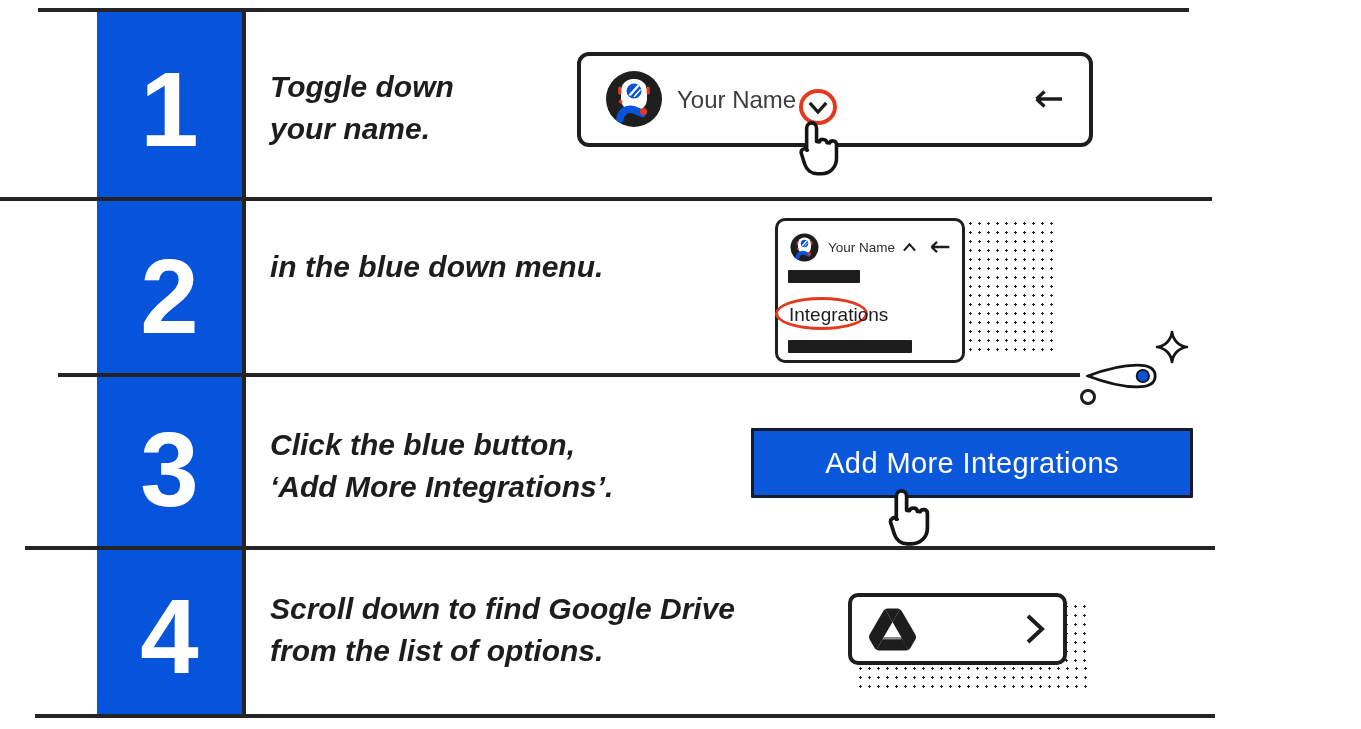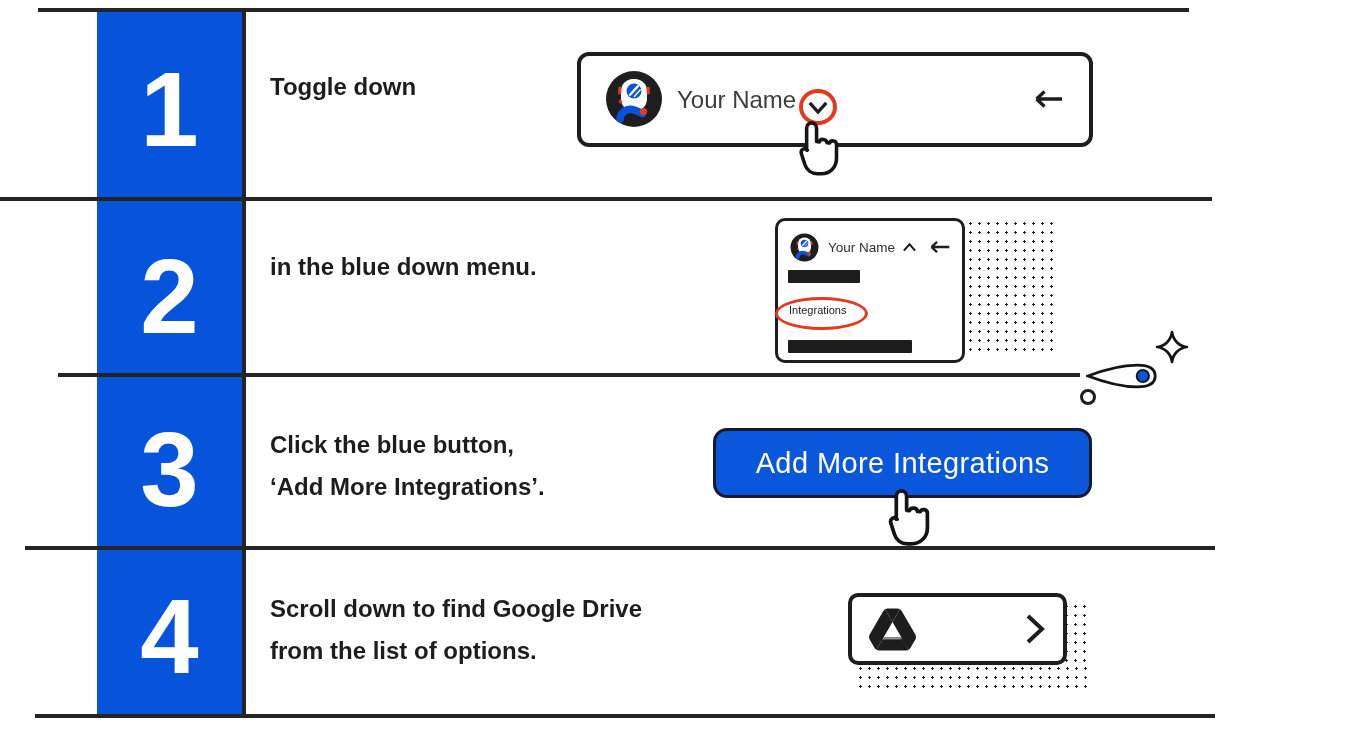--- a/index.html
+++ b/index.html
@@ -14,21 +14,21 @@
   .hl-top{left:38px;top:8px;width:1151px;}
   .hl-12{left:0px;top:197px;width:1212px;}
   .hl-23{left:58px;top:373px;width:1022px;}
   .hl-34{left:25px;top:546px;width:1190px;}
   .hl-bot{left:35px;top:714px;width:1180px;}
   
   .stepnum{position:absolute;left:97px;width:145px;text-align:center;color:#fff;
     font-size:105px;font-weight:800;line-height:100px;}
   .n1{top:60px}.n2{top:247px}.n3{top:420px}.n4{top:587px}
   
-  .steptext{position:absolute;left:270px;font-size:24px;font-weight:700;line-height:42px;color:#1d1d1d;}
+  .steptext{position:absolute;left:270px;font-size:30px;font-weight:700;line-height:42px;color:#1d1d1d;font-style:italic;}
   .t1{top:66px}.t2{top:246px}.t3{top:424px}.t4{top:588px}
   
   .card1{position:absolute;left:577px;top:52px;width:516px;height:95px;background:#fff;
     border:4px solid #1e1e1e;border-radius:12px;box-sizing:border-box;}
   .card1 .avatar{position:absolute;left:24px;top:14px;width:58px;height:58px;}
   .card1 .uname{position:absolute;left:96px;top:0;height:87px;line-height:87px;
     font-size:24px;color:#3d3d3d;}
   .circle-red{position:absolute;left:218px;top:33px;width:38px;height:36px;border:4px solid #E5391D;
     border-radius:50%;box-sizing:border-box;display:flex;align-items:center;justify-content:center;}
   .card1 .backarrow{position:absolute;right:26px;top:33px;width:30px;height:20px;}
@@ -40,29 +40,29 @@
   .card2 .avatar{width:29px;height:29px;flex:0 0 29px;}
   .card2 .uname{font-size:13.5px;color:#2e2e2e;margin-left:9px;}
   .card2 .chevup{width:15px;height:11px;margin-left:7px;}
   .card2 .sp{flex:1;}
   .card2 .backarrow{width:21px;height:14px;}
   .bar{position:absolute;background:#1d1d1d;height:13px;border-radius:1px;}
   .bar1{left:10px;top:49px;width:72px;}
   .bar2{left:10px;top:119px;width:124px;}
   .oval-red{position:absolute;left:-3px;top:76px;width:93px;height:33px;border:3px solid #E5391D;
     border-radius:50%;box-sizing:border-box;}
-  .card2 .integ{position:absolute;left:11px;top:83px;font-size:11px;color:#1d1d1d;}
+  .card2 .integ{position:absolute;left:11px;top:83px;font-size:19px;color:#1d1d1d;}
   .dots{position:absolute;background-image:radial-gradient(#222 1.15px,transparent 1.3px);
     background-size:9px 9px;z-index:1;}
   .dots-s2{left:966px;top:219px;width:92px;height:138px;}
   .dots-s4a{left:856px;top:664px;width:232px;height:27px;}
   .dots-s4b{left:1062px;top:602px;width:26px;height:64px;}
   
-  .btn3{position:absolute;left:713px;top:428px;width:379px;height:70px;background:#0B57DB;
-    border:3px solid #161A2B;border-radius:14px;box-sizing:border-box;display:flex;
+  .btn3{position:absolute;left:751px;top:428px;width:442px;height:70px;background:#0B57DB;
+    border:3px solid #161A2B;border-radius:1px;box-sizing:border-box;display:flex;
     align-items:center;justify-content:center;color:#fff;font-size:29px;font-weight:400;
     letter-spacing:.4px;z-index:2;}
   .hand3{position:absolute;left:880px;top:484px;width:50px;height:64px;z-index:6;}
   
   .card4{position:absolute;left:848px;top:593px;width:219px;height:72px;background:#fff;
     border:4px solid #1e1e1e;border-radius:10px;box-sizing:border-box;z-index:2;}
   .card4 .drive{position:absolute;left:17px;top:11px;width:47px;height:43px;}
   .card4 .chevr{position:absolute;right:17px;top:16px;width:22px;height:32px;}
   
   .comet{position:absolute;left:1086px;top:360px;width:72px;height:32px;z-index:3;}
@@ -120,20 +120,21 @@
   <div class="hline hl-34"></div>
   <div class="hline hl-bot"></div>
 
   <div class="stepnum n1">1</div>
   <div class="stepnum n2">2</div>
   <div class="stepnum n3">3</div>
   <div class="stepnum n4">4</div>
 
   <div class="steptext t1">
     <div>Toggle down</div>
+    <div>your name.</div>
   </div>
   <div class="steptext t2">
     <div>in the blue down menu.</div>
   </div>
   <div class="steptext t3">
     <div>Click the blue button,</div>
     <div>‘Add More Integrations’.</div>
   </div>
   <div class="steptext t4">
     <div>Scroll down to find Google Drive</div>

